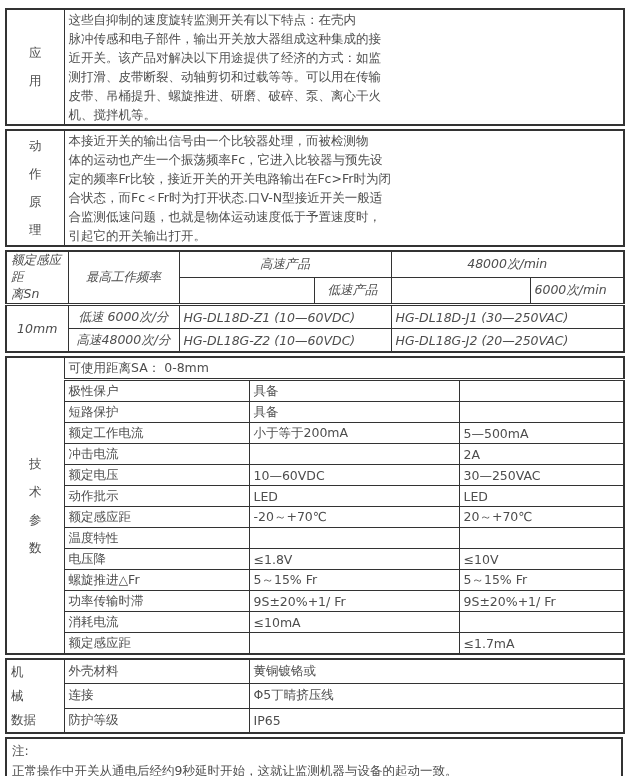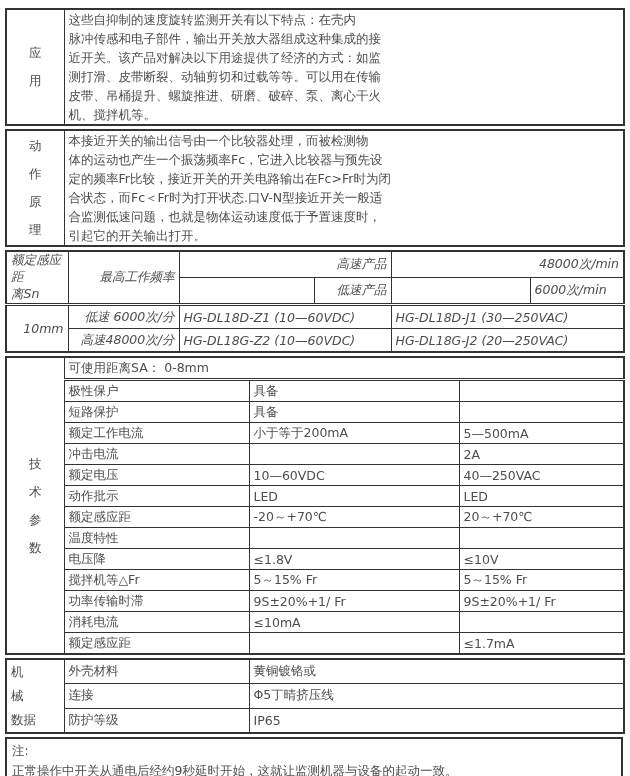--- a/index.html
+++ b/index.html
@@ -12,21 +12,21 @@
   .doc{margin:8px 7px 0 5px;width:618px;}
   table.tbl{
     border-collapse:collapse;table-layout:fixed;width:618px;
     border:2px solid #333333;margin-bottom:3px;
   }
   table.tbl td{
     border:1px solid #333333;padding:0 4px;
     vertical-align:middle;overflow:hidden;white-space:nowrap;
   }
   .ml{white-space:pre-line !important;}
-  .c{text-align:right;margin-left:47px;}
+  .c{text-align:center;margin-left:47px;}
   .r{text-align:left;}
   .vlabel{white-space:pre-line !important;text-align:center;line-height:28px;}
   .vlabel-tight{white-space:pre-line !important;text-align:left;line-height:24px;vertical-align:middle;}
   .sec-text{white-space:pre-line !important;vertical-align:top;line-height:19px;padding:1px 5px;border-radius:10px;}
   .sel td{height:22px;font-style:italic;}
   .sel tr.hdr td{height:16px;}
   .sel tr.sep td{border-top:3px double #333333;}
   .tech td{height:20px;}
   .tech tr.first td.full{border-bottom:3px double #333333;margin-top:44px;}
   .mech td{height:22px;}
@@ -147,21 +147,21 @@
       <td>5—500mA</td>
     </tr>
     <tr>
       <td>冲击电流</td>
       <td></td>
       <td>2A</td>
     </tr>
     <tr>
       <td>额定电压</td>
       <td>10—60VDC</td>
-      <td>40—250VAC</td>
+      <td>30—250VAC</td>
     </tr>
     <tr>
       <td>动作批示</td>
       <td>LED</td>
       <td>LED</td>
     </tr>
     <tr>
       <td>额定感应距</td>
       <td>-20～+70℃</td>
       <td>20～+70℃</td>
@@ -170,21 +170,21 @@
       <td>温度特性</td>
       <td></td>
       <td></td>
     </tr>
     <tr>
       <td>电压降</td>
       <td>≤1.8V</td>
       <td>≤10V</td>
     </tr>
     <tr>
-      <td>搅拌机等△Fr</td>
+      <td>螺旋推进△Fr</td>
       <td>5～15% Fr</td>
       <td>5～15% Fr</td>
     </tr>
     <tr>
       <td>功率传输时滞</td>
       <td>9S±20%+1/ Fr</td>
       <td>9S±20%+1/ Fr</td>
     </tr>
     <tr>
       <td>消耗电流</td>

